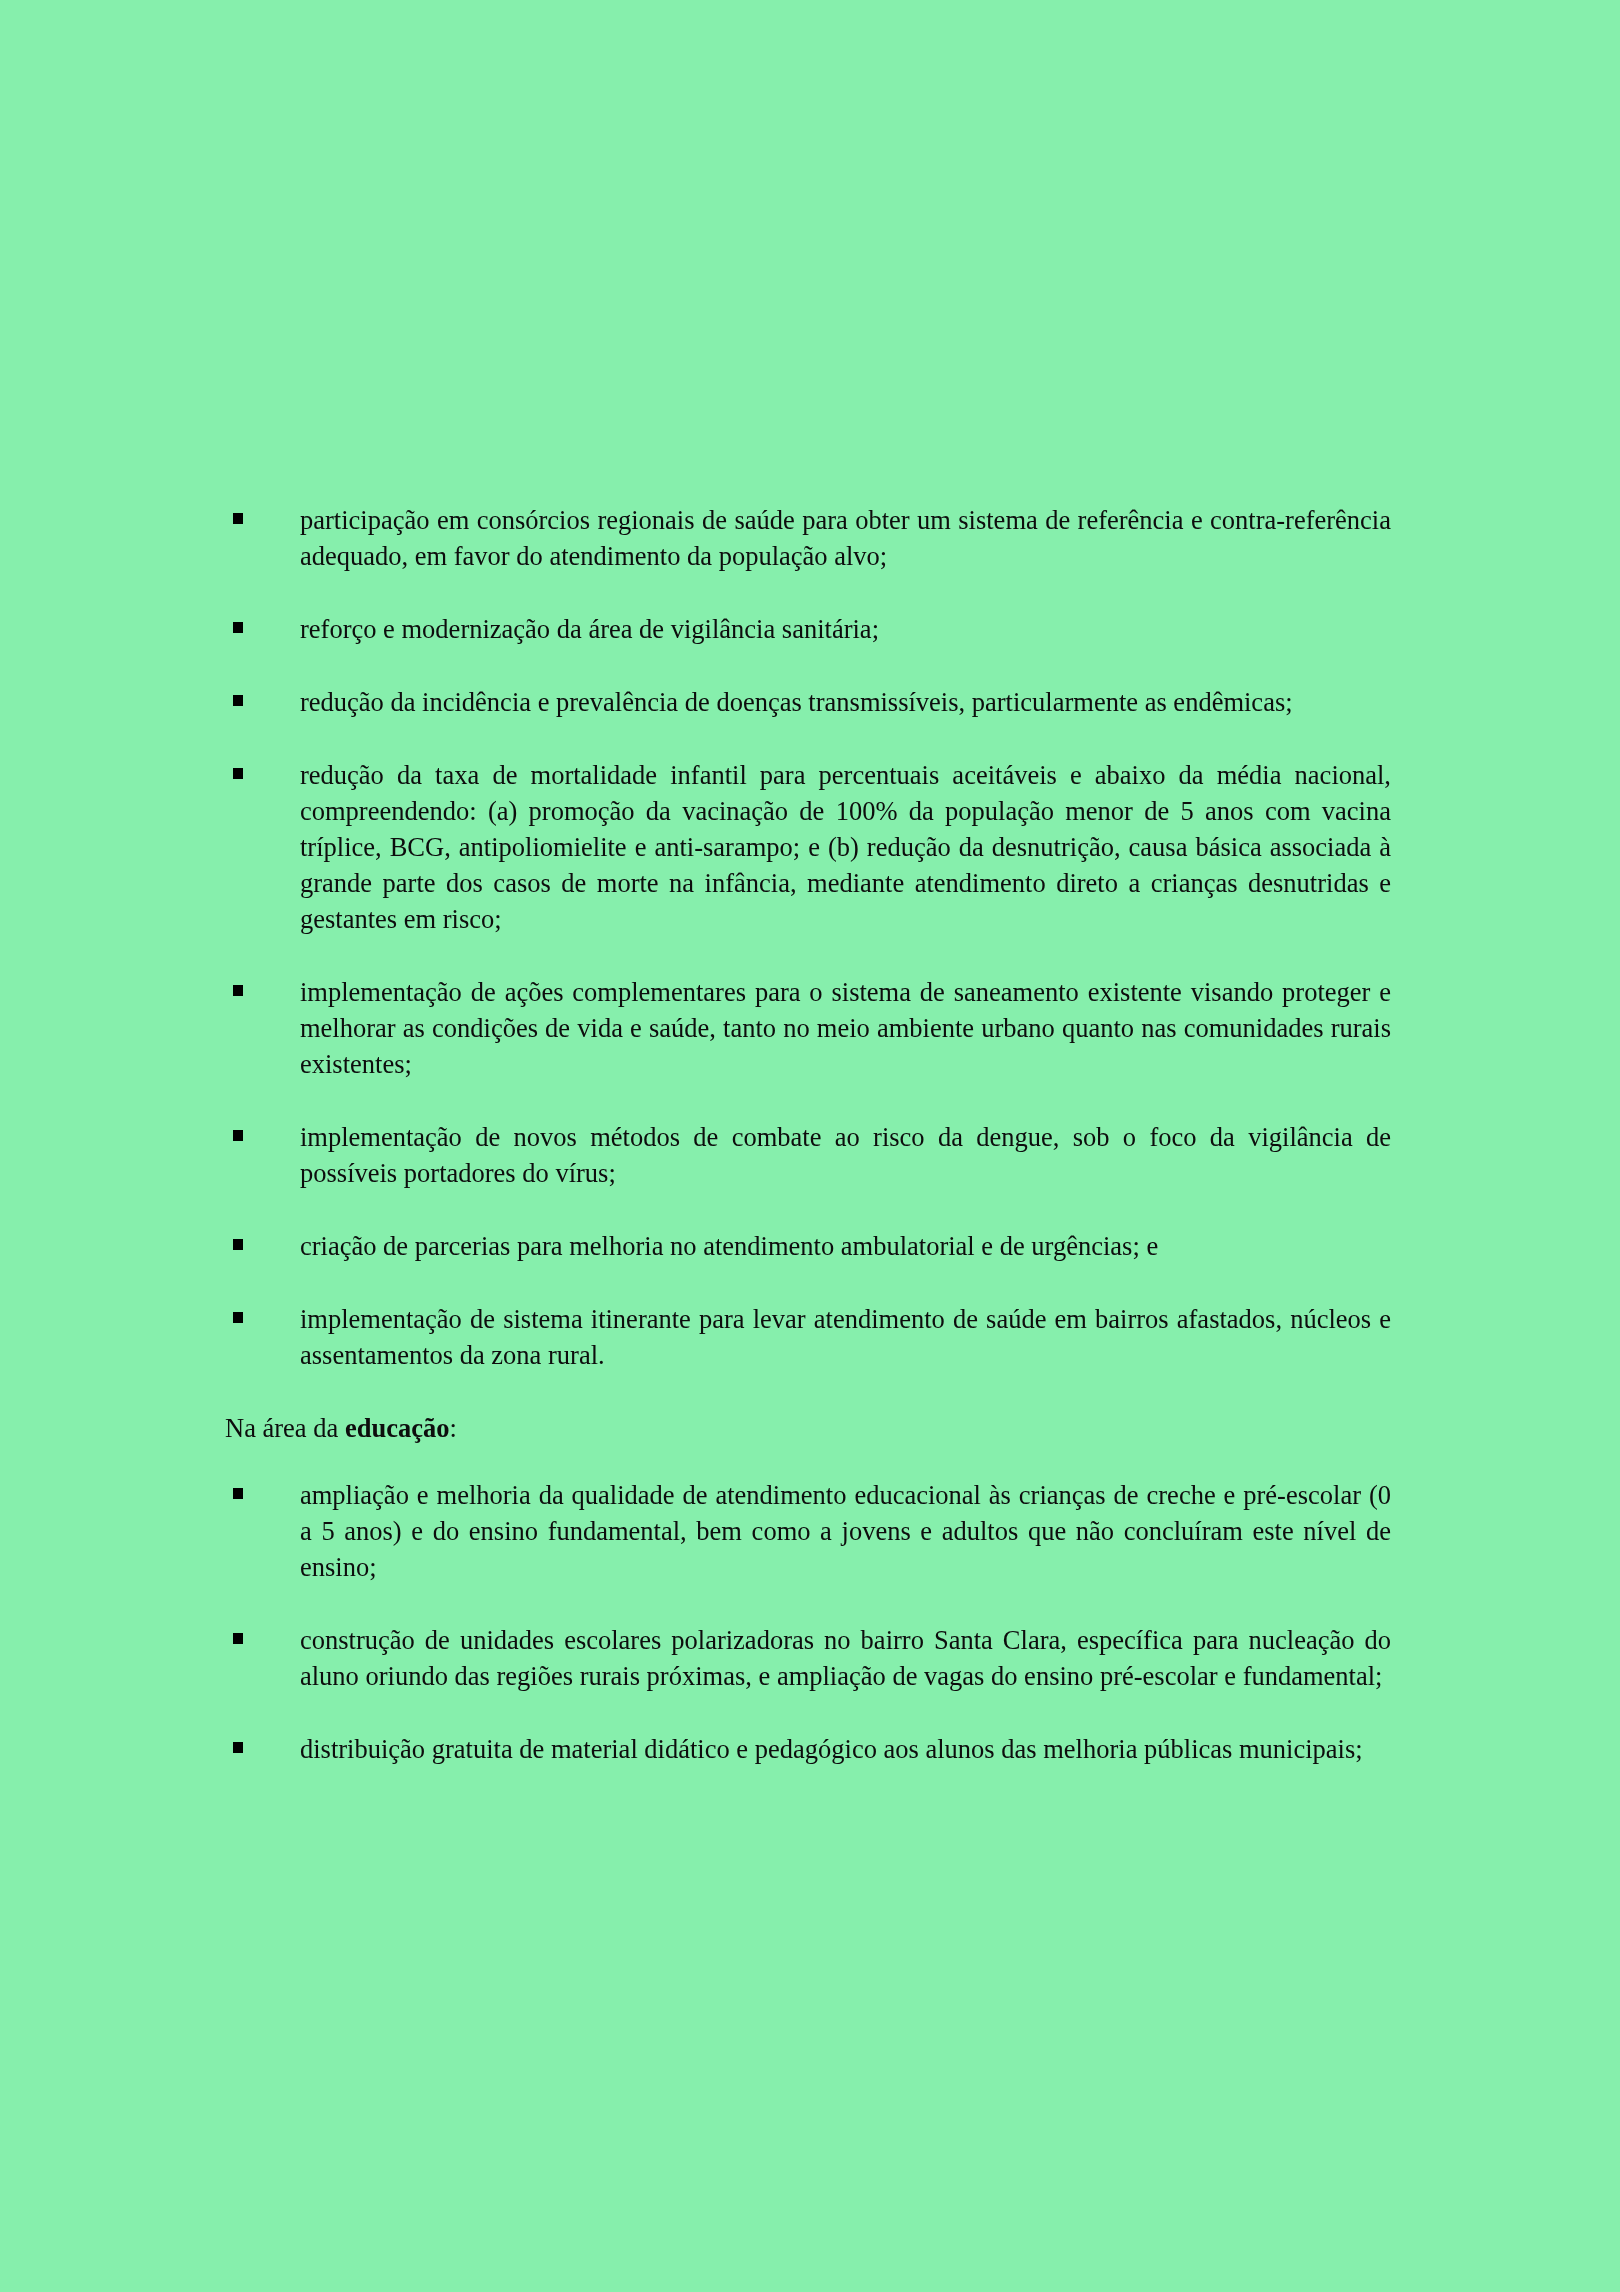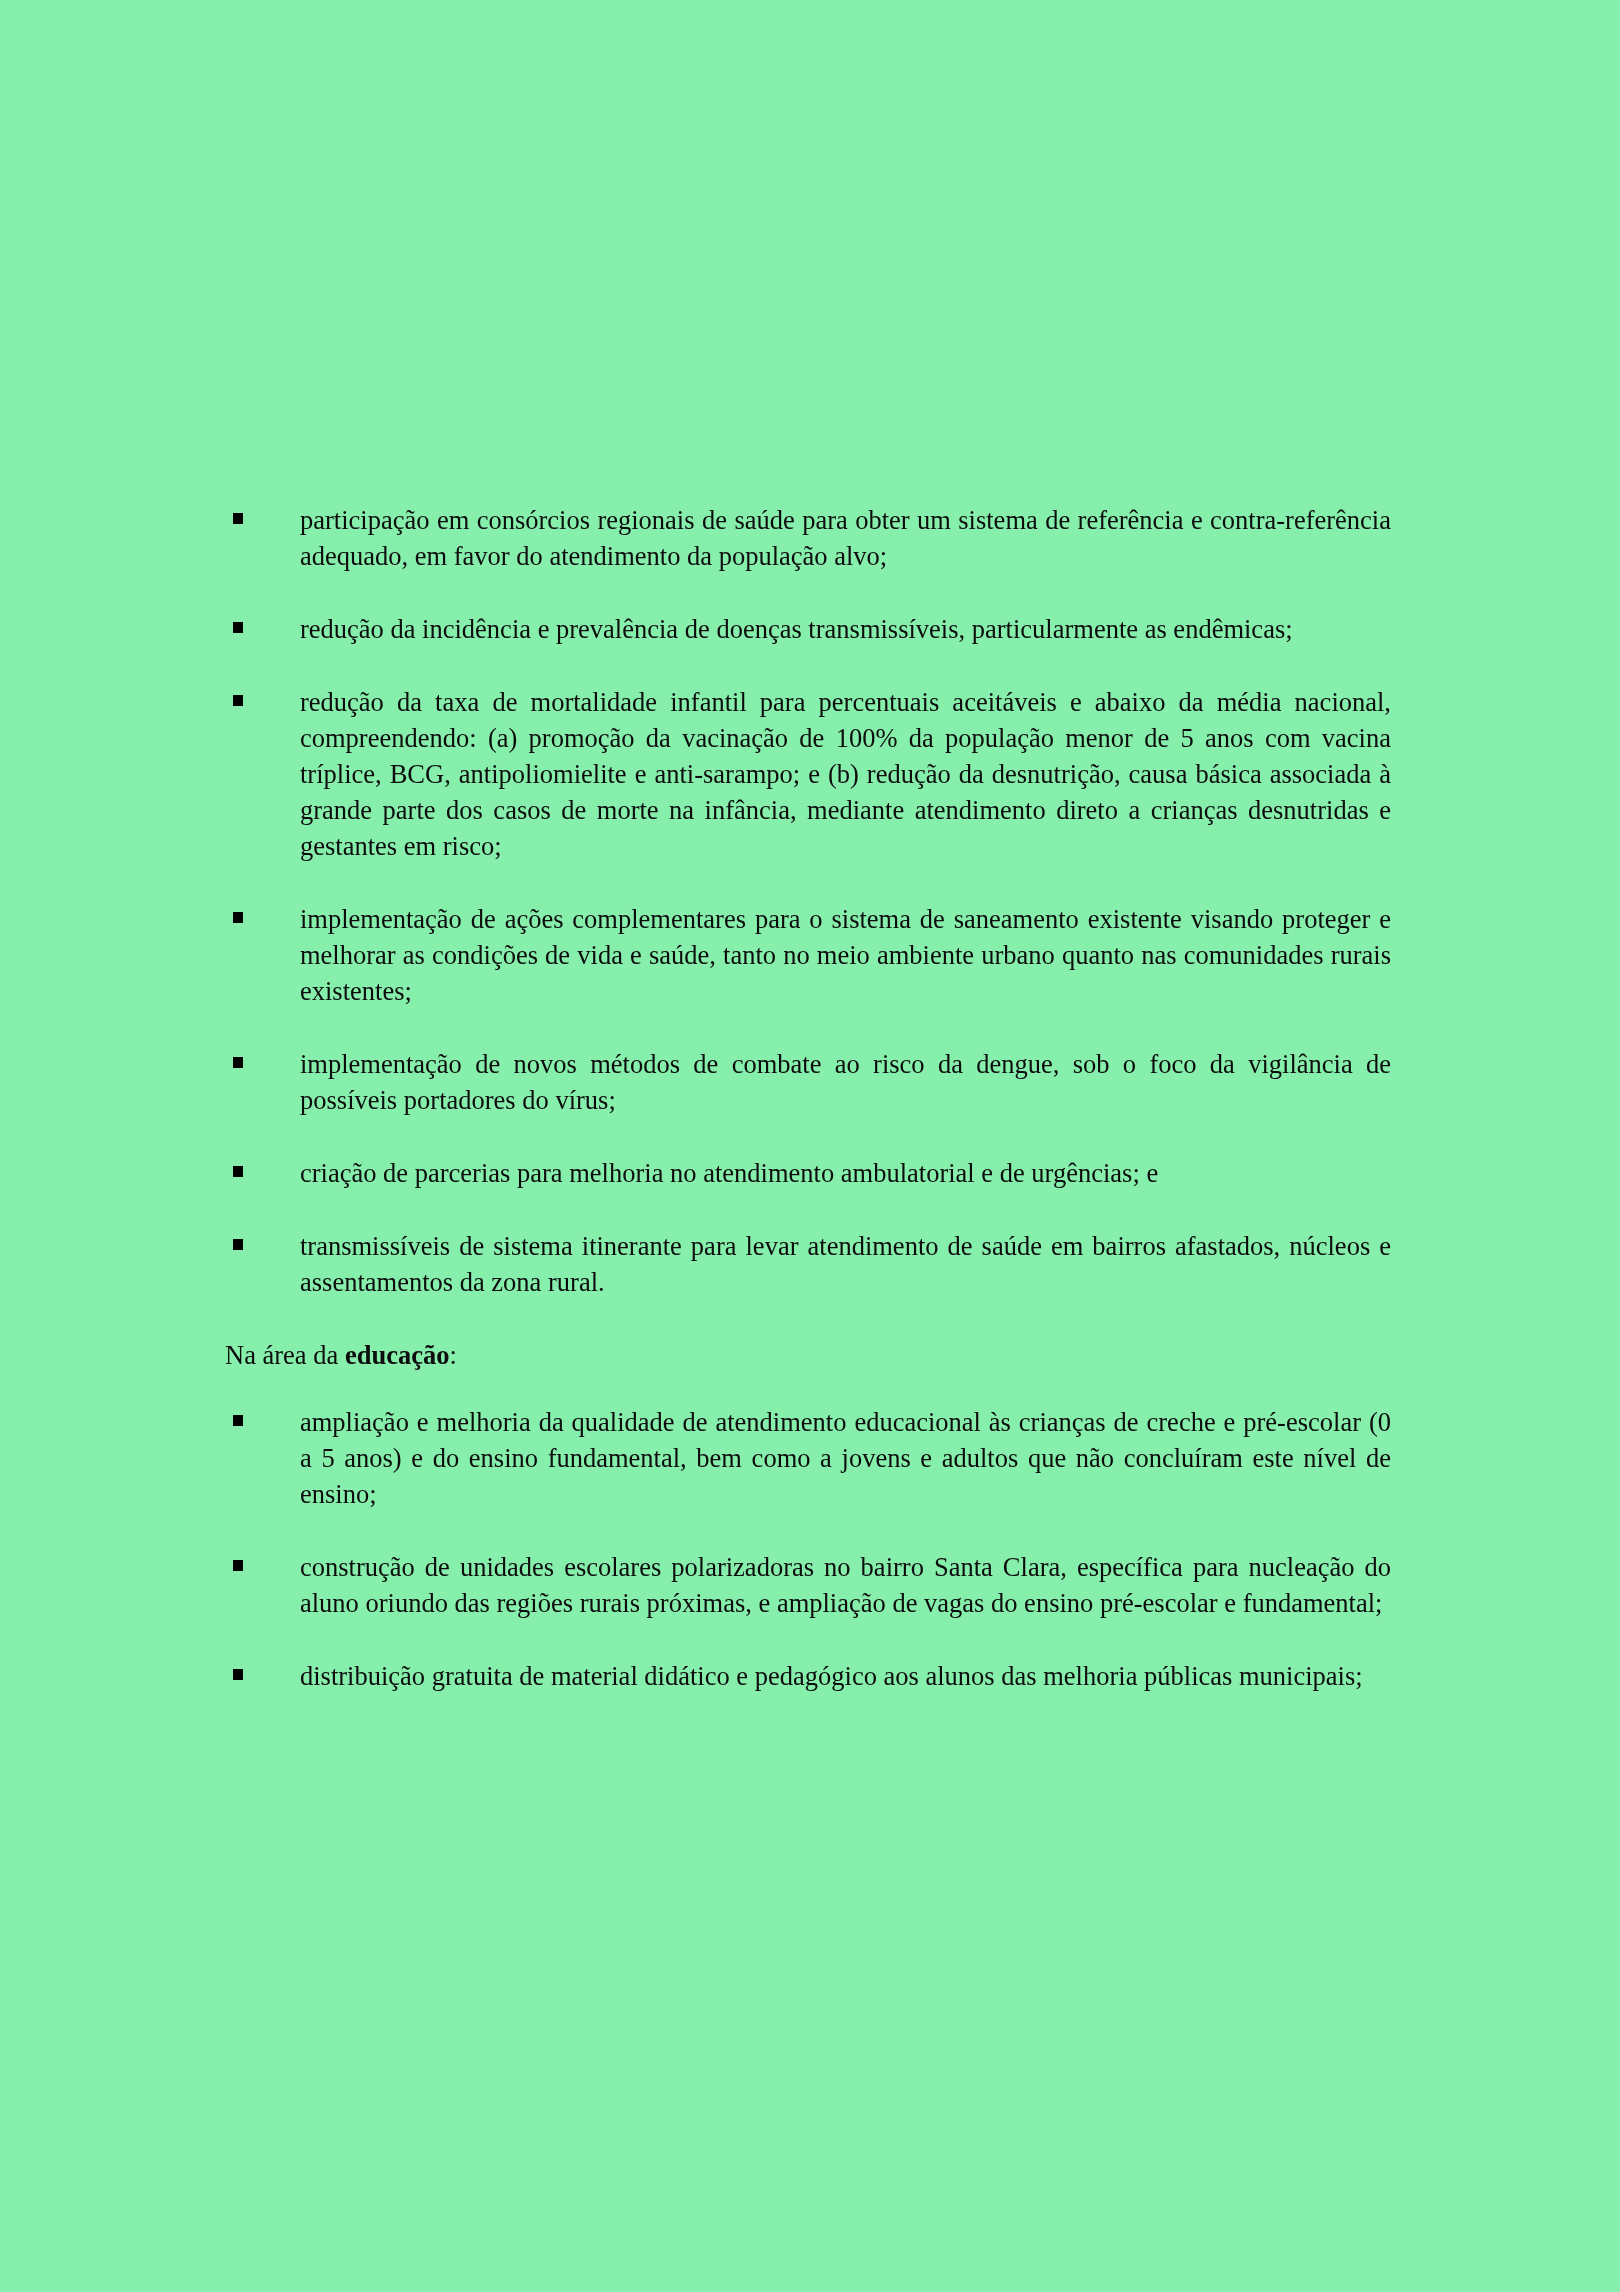--- a/index.html
+++ b/index.html
@@ -55,20 +55,21 @@
 <div class="page">
   <div class="content">
 
     <div>
       <div class="item">
         <span class="bullet"></span>
         <span class="item-text">participação em consórcios regionais de saúde para obter um sistema de referência e contra-referência adequado, em favor do atendimento da população alvo;</span>
       </div>
       <div class="item">
         <span class="bullet"></span>
+        <span class="item-text">reforço e modernização da área de vigilância sanitária;</span>
       </div>
       <div class="item">
         <span class="bullet"></span>
         <span class="item-text">redução da incidência e prevalência de doenças transmissíveis, particularmente as endêmicas;</span>
       </div>
       <div class="item">
         <span class="bullet"></span>
         <span class="item-text">redução da taxa de mortalidade infantil para percentuais aceitáveis e abaixo da média nacional, compreendendo: (a) promoção da vacinação de 100% da população menor de 5 anos com vacina tríplice, BCG, antipoliomielite e anti-sarampo; e (b) redução da desnutrição, causa básica associada à grande parte dos casos de morte na infância, mediante atendimento direto a crianças desnutridas e gestantes em risco;</span>
       </div>
       <div class="item">
@@ -78,21 +79,21 @@
       <div class="item">
         <span class="bullet"></span>
         <span class="item-text">implementação de novos métodos de combate ao risco da dengue, sob o foco da vigilância de possíveis portadores do vírus;</span>
       </div>
       <div class="item">
         <span class="bullet"></span>
         <span class="item-text">criação de parcerias para melhoria no atendimento ambulatorial e de urgências; e</span>
       </div>
       <div class="item">
         <span class="bullet"></span>
-        <span class="item-text">transmissíveis de sistema itinerante para levar atendimento de saúde em bairros afastados,  núcleos e assentamentos da zona rural.</span>
+        <span class="item-text">implementação de sistema itinerante para levar atendimento de saúde em bairros afastados,  núcleos e assentamentos da zona rural.</span>
       </div>
     </div>
 
     <p class="heading"><span>Na área da </span><strong>educação</strong><span>:</span></p>
 
     <div>
       <div class="item">
         <span class="bullet"></span>
         <span class="item-text">ampliação e melhoria da qualidade de atendimento educacional às crianças de creche e pré-escolar (0 a 5 anos) e do ensino fundamental, bem como a jovens e adultos que não concluíram este nível de ensino;</span>
       </div>

